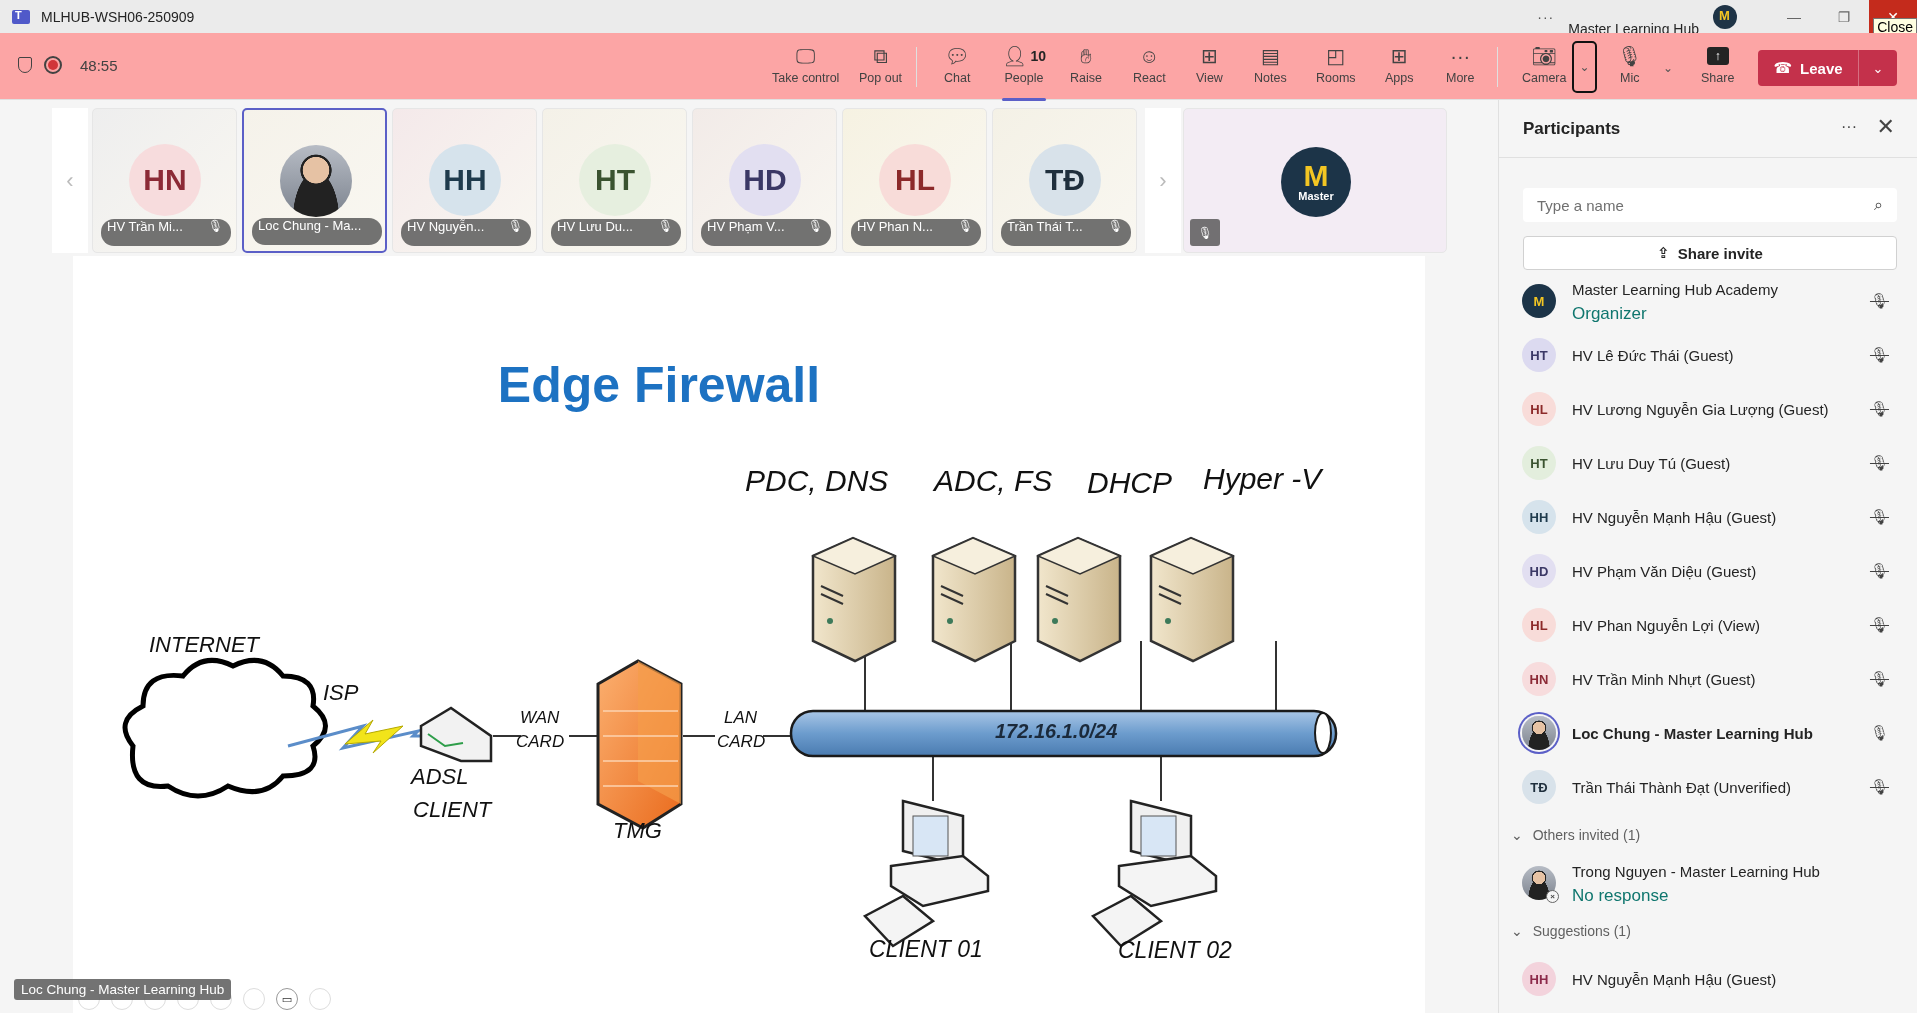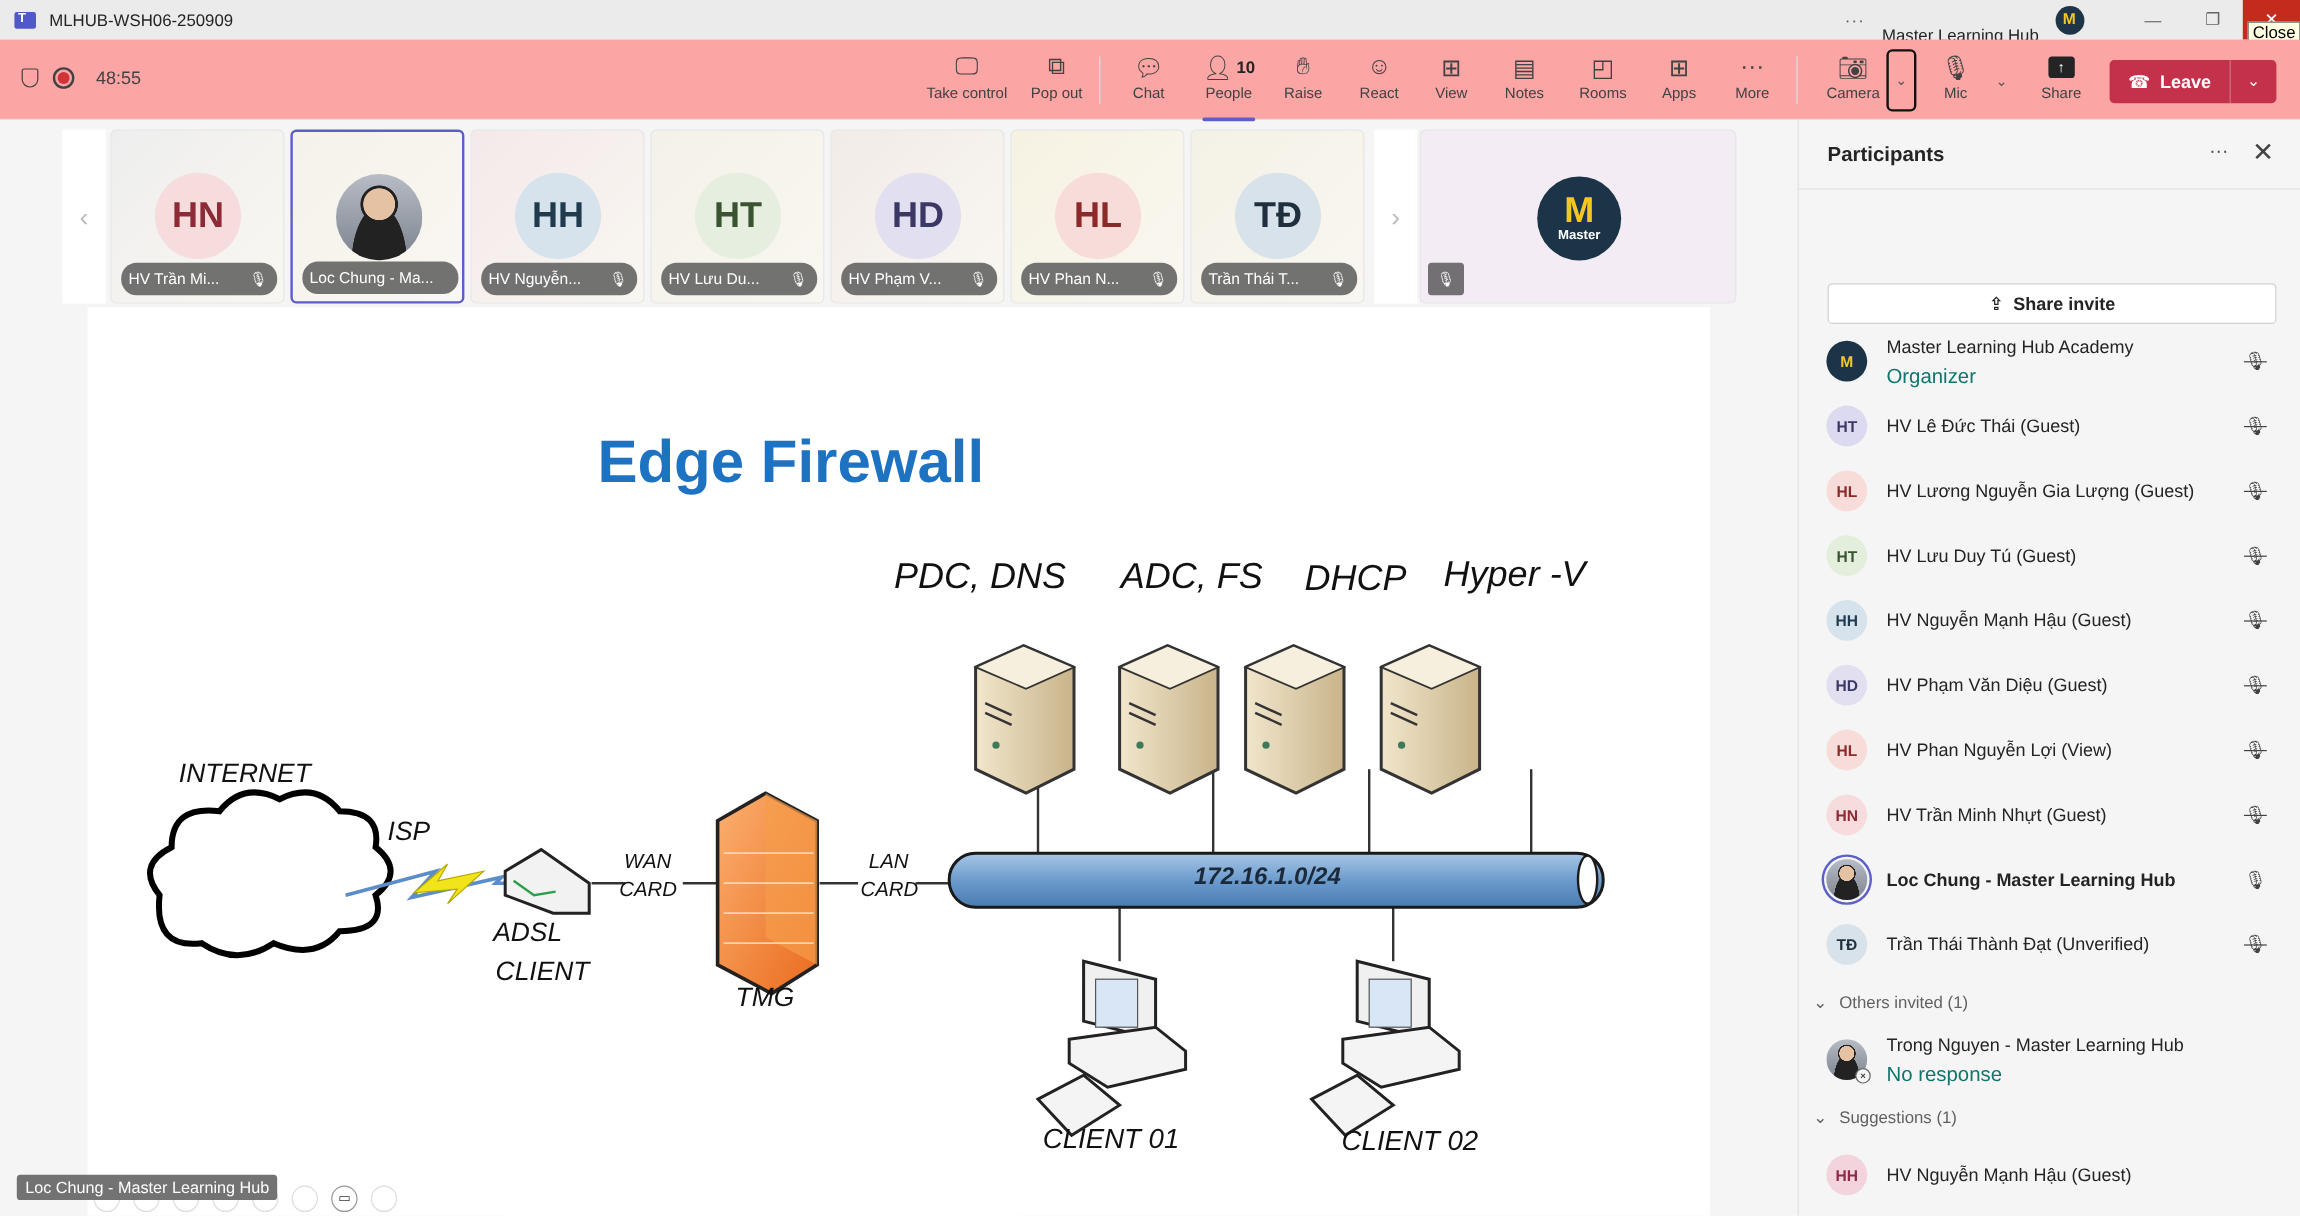--- a/index.html
+++ b/index.html
@@ -34,21 +34,21 @@
   .leave { position: absolute; left: 1758px; top: 17px; width: 139px; height: 36px; background: #c4314b; border-radius: 4px; display: flex; align-items: center; color: #fff; }
   .leave .main { flex: 1; display: flex; align-items: center; justify-content: center; gap: 8px; font-weight: bold; font-size: 15px; border-right: 1px solid rgba(255,255,255,.3); height: 100%; }
   .leave .drop { width: 38px; text-align: center; font-size: 13px; }
   .share-icon { width: 22px; height: 18px; background: #242424; border-radius: 3px; color: #fff; font-size: 12px; display: flex; align-items: center; justify-content: center; }
 
   .tiles { position: absolute; left: 52px; top: 108px; height: 145px; }
   .tile-nav { position: absolute; top: 0; width: 36px; height: 145px; background: #fff; display: flex; align-items: center; justify-content: center; font-size: 22px; color: #bbb; }
   .tile { position: absolute; top: 0; width: 145px; height: 145px; border-radius: 5px; border: 1px solid #e6e6e6; overflow: hidden; }
   .tile.sel { border: 2px solid #5b5fc7; }
   .tile .av { position: absolute; left: 36px; top: 35px; width: 72px; height: 72px; border-radius: 50%; display: flex; align-items: center; justify-content: center; font-size: 30px; font-weight: bold; }
-  .tile .name { position: absolute; left: 8px; bottom: 6px; height: 27px; width: 130px; background: rgba(90,90,90,.85); border-radius: 13px; color: #fff; font-size: 13px; display: flex; align-items: center; padding-left: 6px; }
+  .tile .name { position: absolute; left: 8px; bottom: 6px; height: 27px; width: 130px; background: rgba(90,90,90,.85); border-radius: 13px; color: #fff; font-size: 13px; display: flex; align-items: flex-start; padding-left: 6px; }
   .tile .name .mi { position: absolute; right: 8px; font-size: 12px; }
   .photo-av { background: radial-gradient(circle at 50% 35%, #e6c2a4 0 22%, #222 23% 26%, transparent 27%), radial-gradient(ellipse at 50% 105%, #222 0 45%, transparent 46%), linear-gradient(#b7bcc5, #7c838e); }
   .master-tile { position: absolute; top: 0; left: 1131px; width: 264px; height: 145px; border-radius: 5px; background: #f3ecf4; border: 1px solid #e6e6e6; }
   .master-logo { position: absolute; left: 97px; top: 38px; width: 70px; height: 70px; border-radius: 50%; background: #1c3448; display: flex; flex-direction: column; align-items: center; justify-content: center; }
   .master-logo .m { color: #f3c623; font-weight: bold; font-size: 30px; line-height: 28px; }
   .master-logo .t { color: #fff; font-weight: bold; font-size: 11px; }
   .master-mic { position: absolute; left: 6px; bottom: 6px; width: 30px; height: 27px; background: rgba(90,90,90,.85); border-radius: 3px; color: #fff; font-size: 12px; display: flex; align-items: center; justify-content: center; }
 
   .slide { position: absolute; left: 73px; top: 256px; width: 1352px; height: 757px; background: #fff; }
   .slide-title { position: absolute; left: 0; width: 100%; top: 100px; text-align: center; font-size: 50px; color: #1d72c2; font-weight: bold; padding-right: 180px; }
@@ -369,20 +369,24 @@
   <span></span>
 </div>
 <div class="hover-name">Loc Chung - Master Learning Hub</div>
 
 <div class="panel">
   <div class="panel-head">
     <span class="t">Participants</span>
     <span class="more">···</span>
     <span class="close">✕</span>
   </div>
+  <div class="search">
+    <span>Type a name</span>
+    <span class="q">⌕</span>
+  </div>
   <div class="share-inv">
     <span>⇪</span>
     <span>Share invite</span>
   </div>
   <div class="plist" id="plist">
       <div class="prow">
         <div class="pav" style="background: rgb(28, 52, 72); color: rgb(243, 198, 35);">M</div>
         <span class="pname two">Master Learning Hub Academy</span>
         <span class="psub">Organizer</span>
         <span class="pmic" style="text-decoration: line-through;">🎙︎</span>

